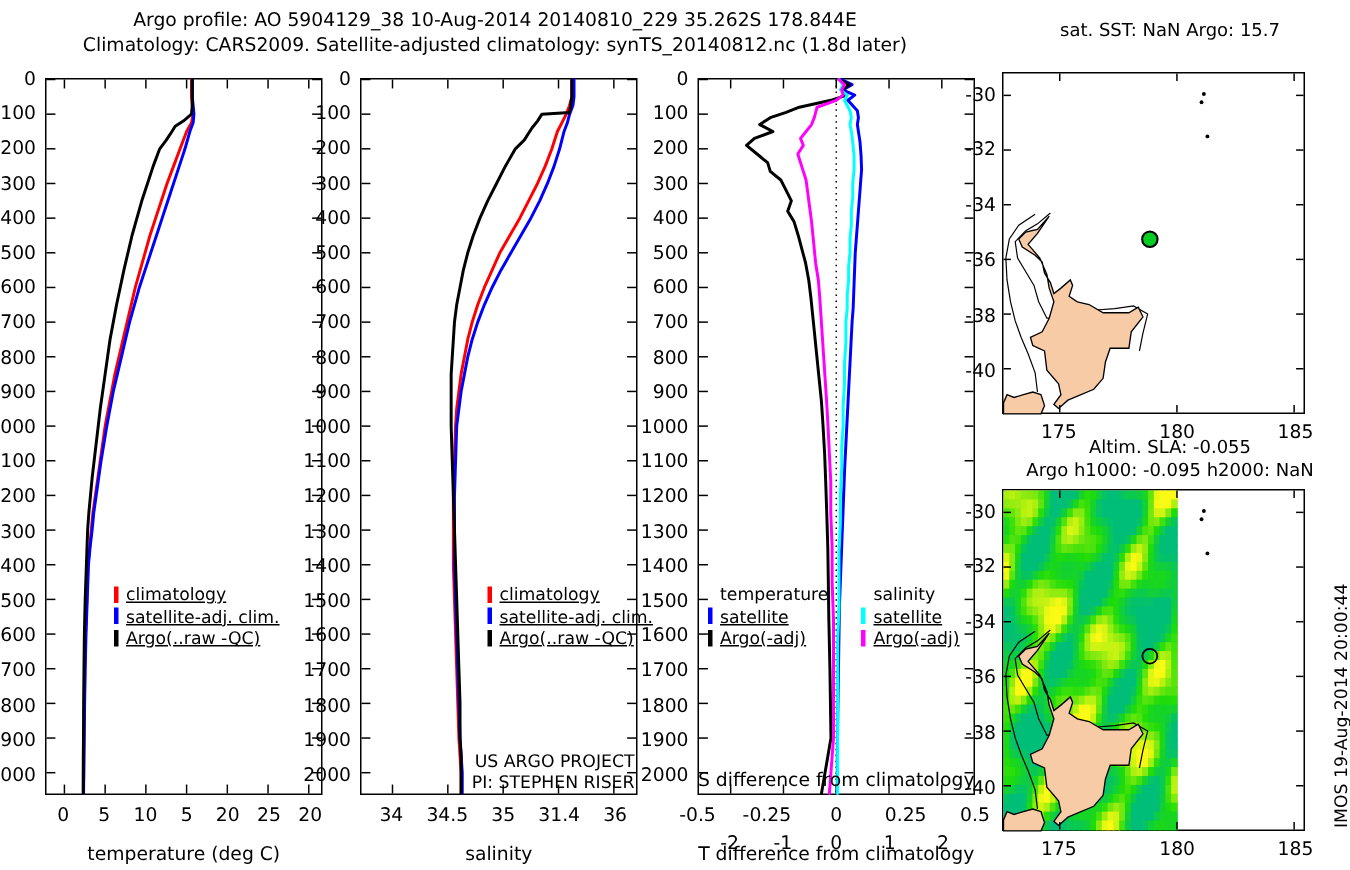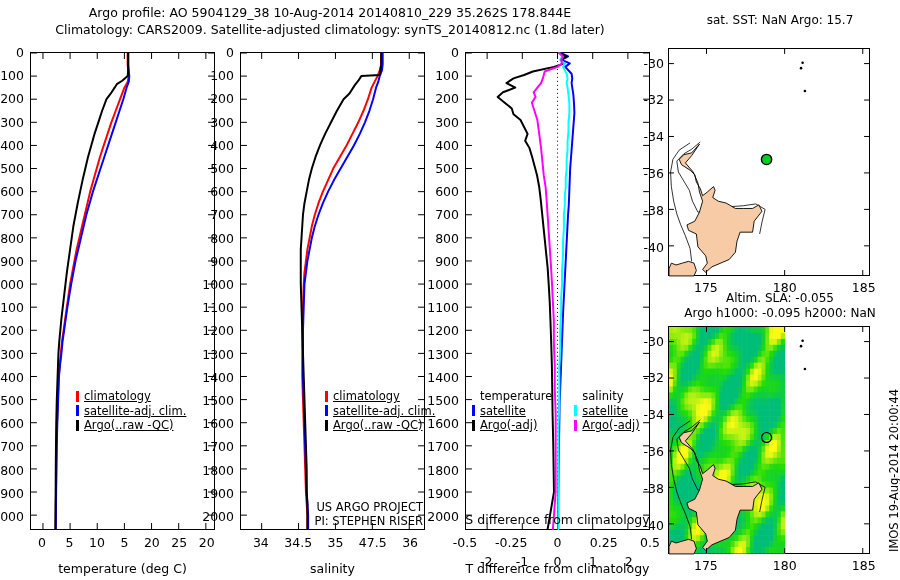--- a/index.html
+++ b/index.html
@@ -216,21 +216,21 @@
     <div class="ylab" style="left: 188px; top: 376.854px; width: 46px;">1400</div>
     <div class="ylab" style="left: 188px; top: 400.058px; width: 46px;">1500</div>
     <div class="ylab" style="left: 188px; top: 423.262px; width: 46px;">1600</div>
     <div class="ylab" style="left: 188px; top: 446.466px; width: 46px;">1700</div>
     <div class="ylab" style="left: 188px; top: 469.67px; width: 46px;">1800</div>
     <div class="ylab" style="left: 188px; top: 492.874px; width: 46px;">1900</div>
     <div class="ylab" style="left: 188px; top: 516.078px; width: 46px;">2000</div>
     <div class="xlab" style="left: 260.887px; top: 535px;">34</div>
     <div class="xlab" style="left: 298.185px; top: 535px;">34.5</div>
     <div class="xlab" style="left: 335.484px; top: 535px;">35</div>
-    <div class="xlab" style="left: 372.782px; top: 535px;">47.5</div>
+    <div class="xlab" style="left: 372.782px; top: 535px;">31.4</div>
     <div class="xlab" style="left: 410.081px; top: 535px;">36</div>
   </div>
 <div class="axname" style="left:240px;top:561px;width:185px;">salinity</div>
 <div class="legend" id="p2legend" style="left:325px;top:389px;">
     <div class="row">
       <span class="sw" style="background: rgb(255, 0, 0);"></span>
       <span class="lt">climatology</span>
     </div>
     <div class="row">
       <span class="sw" style="background: rgb(0, 0, 255);"></span>

